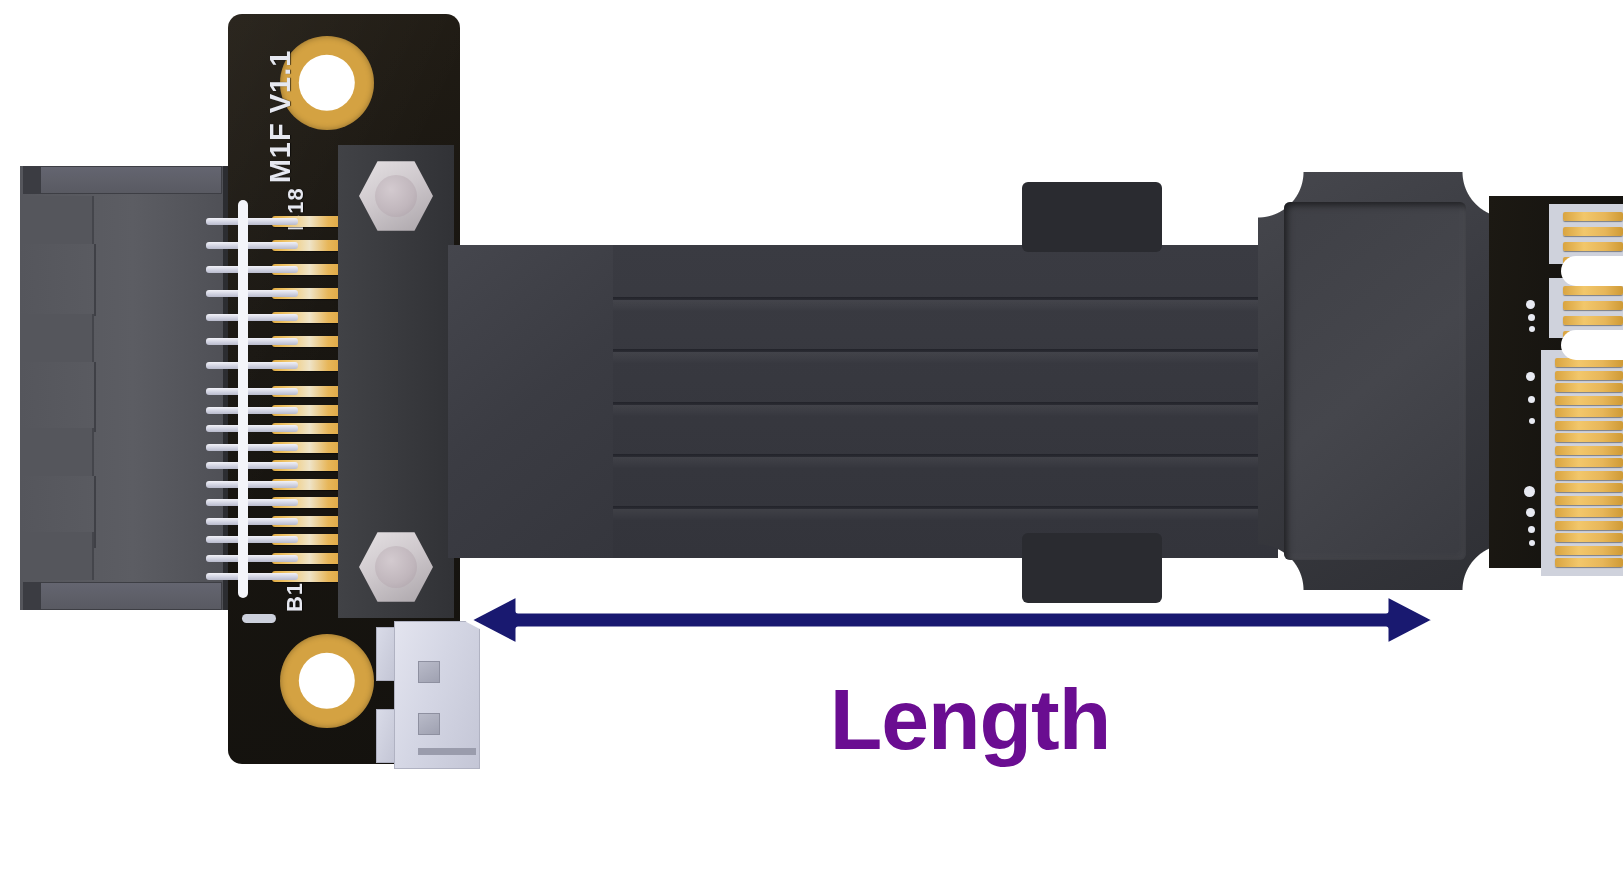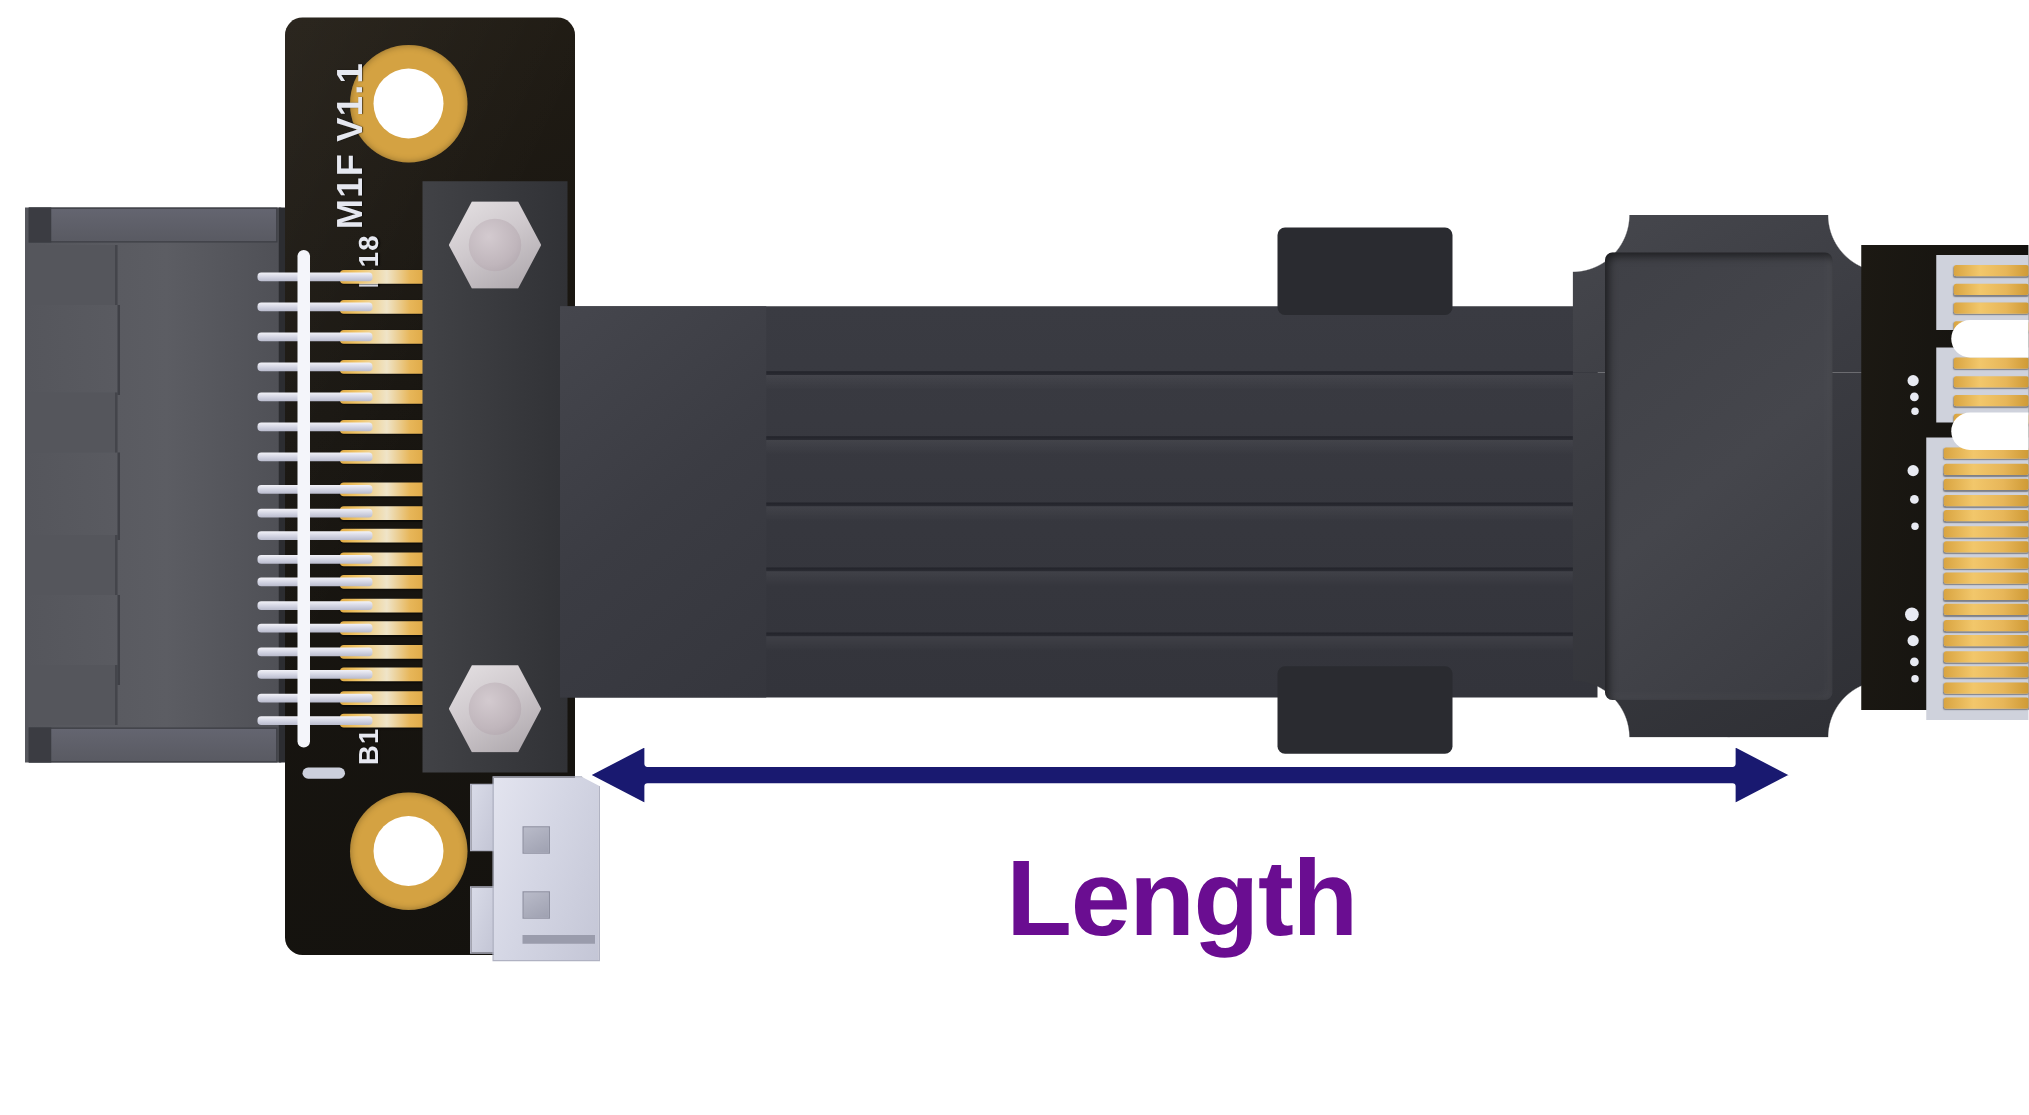--- a/index.html
+++ b/index.html
@@ -110,21 +110,21 @@
   #plug .ptab.t{top:6px;}
   #plug .ptab.b{bottom:6px;}
   #plug .dimple{position:absolute;left:42px;width:22px;height:22px;
     background:linear-gradient(150deg,#b9bbc9,#9fa1b1);border:1px solid #8e90a0;box-sizing:border-box;}
   #plug .dimple.t{top:40px;}
   #plug .dimple.b{top:92px;}
   #plug .pbar{position:absolute;left:42px;bottom:14px;width:58px;height:7px;background:#9a9cac;}
 
   
   #dim-arrow{position:absolute;left:452px;top:588px;width:1000px;height:64px;}
-  #length-label{position:absolute;left:805px;top:676px;width:330px;text-align:left;
+  #length-label{position:absolute;left:805px;top:676px;width:330px;text-align:center;
     color:#6a0d91;font-size:86px;font-weight:bold;line-height:1;letter-spacing:-1px;}
 </style>
 </head>
 <body>
 
 <div id="stage">
 
   <div id="left-socket">
     <div class="ls-body"></div>
     <div class="ls-rail top"></div>

